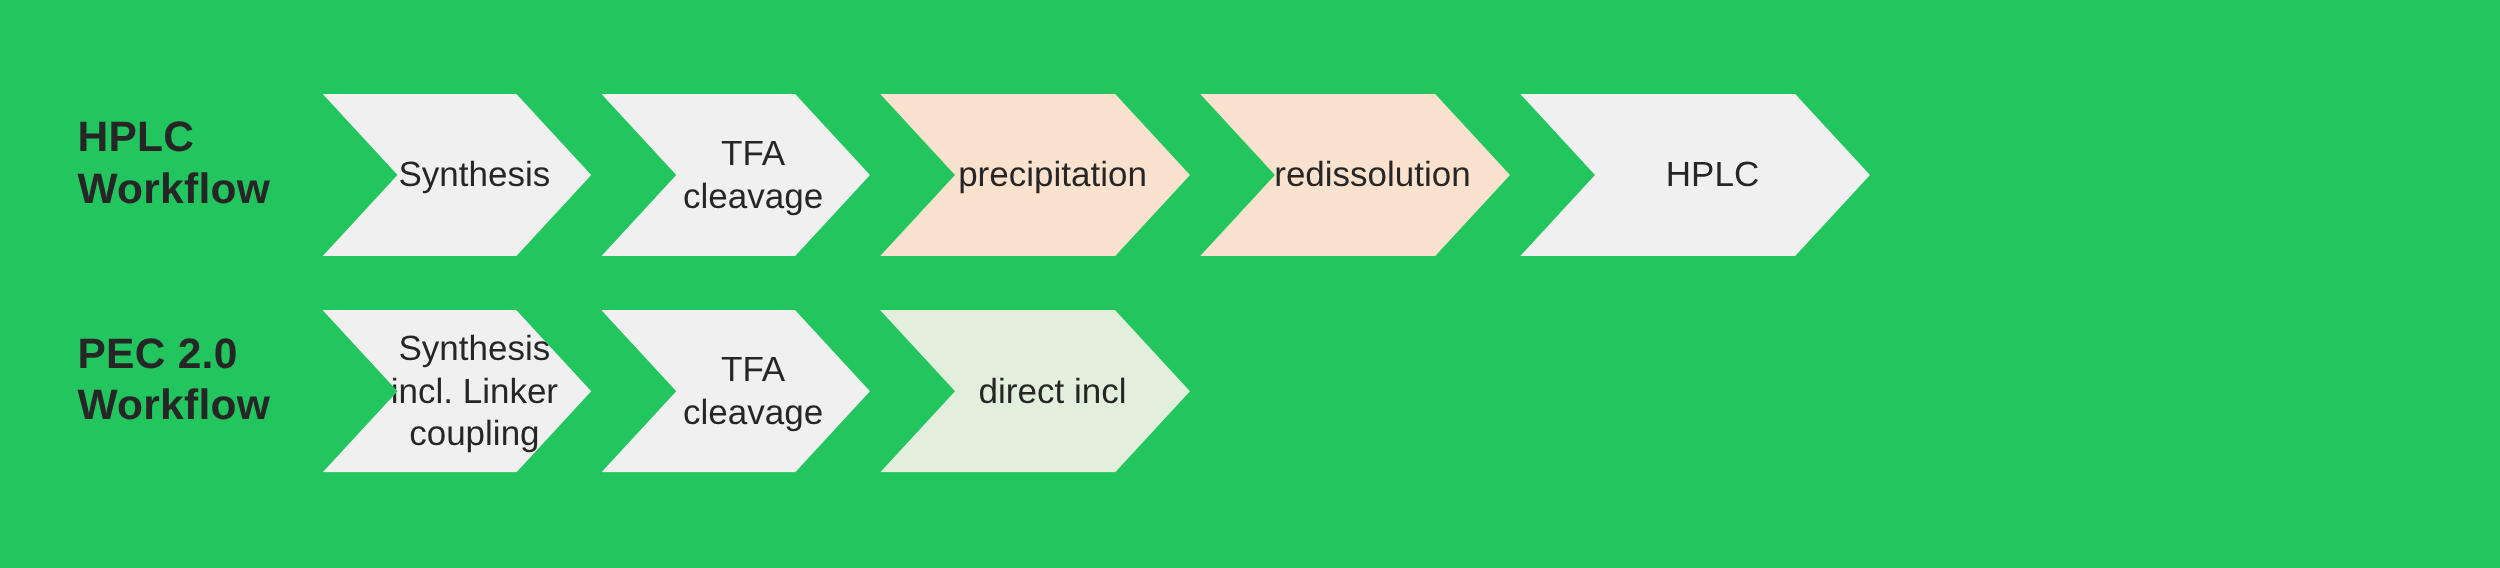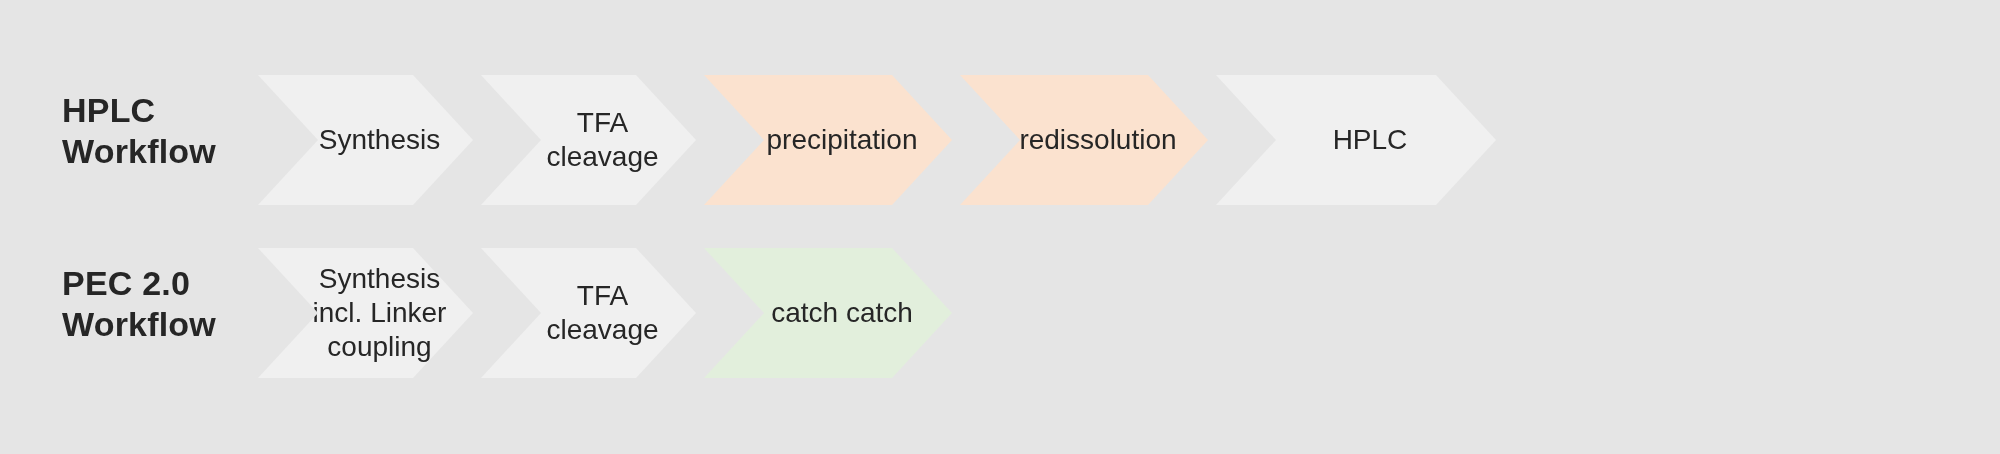--- a/index.html
+++ b/index.html
@@ -11,21 +11,21 @@
     width: 2000px;
     height: 454px;
     overflow: hidden;
     font-family: "Liberation Sans", sans-serif;
   }
 
   #diagram {
     position: relative;
     width: 2000px;
     height: 454px;
-    background: #e5e5e5;
+    background: #22c55e;
   }
 
   
   .wf-row {
     position: absolute;
     display: flex;
     align-items: flex-start;
   }
   #row-hplc {
     left: 258px;
@@ -137,19 +137,19 @@
 incl. Linker
 coupling</span>
     </div>
 
     <div class="step fill-gray" style="width:215px">
       <span class="step-label">TFA
 cleavage</span>
     </div>
 
     <div class="step fill-green" style="width:248px">
-      <span class="step-label">catch catch</span>
+      <span class="step-label">direct incl</span>
     </div>
 
 
   </div>
 
 </div>
 
 </body></html>

